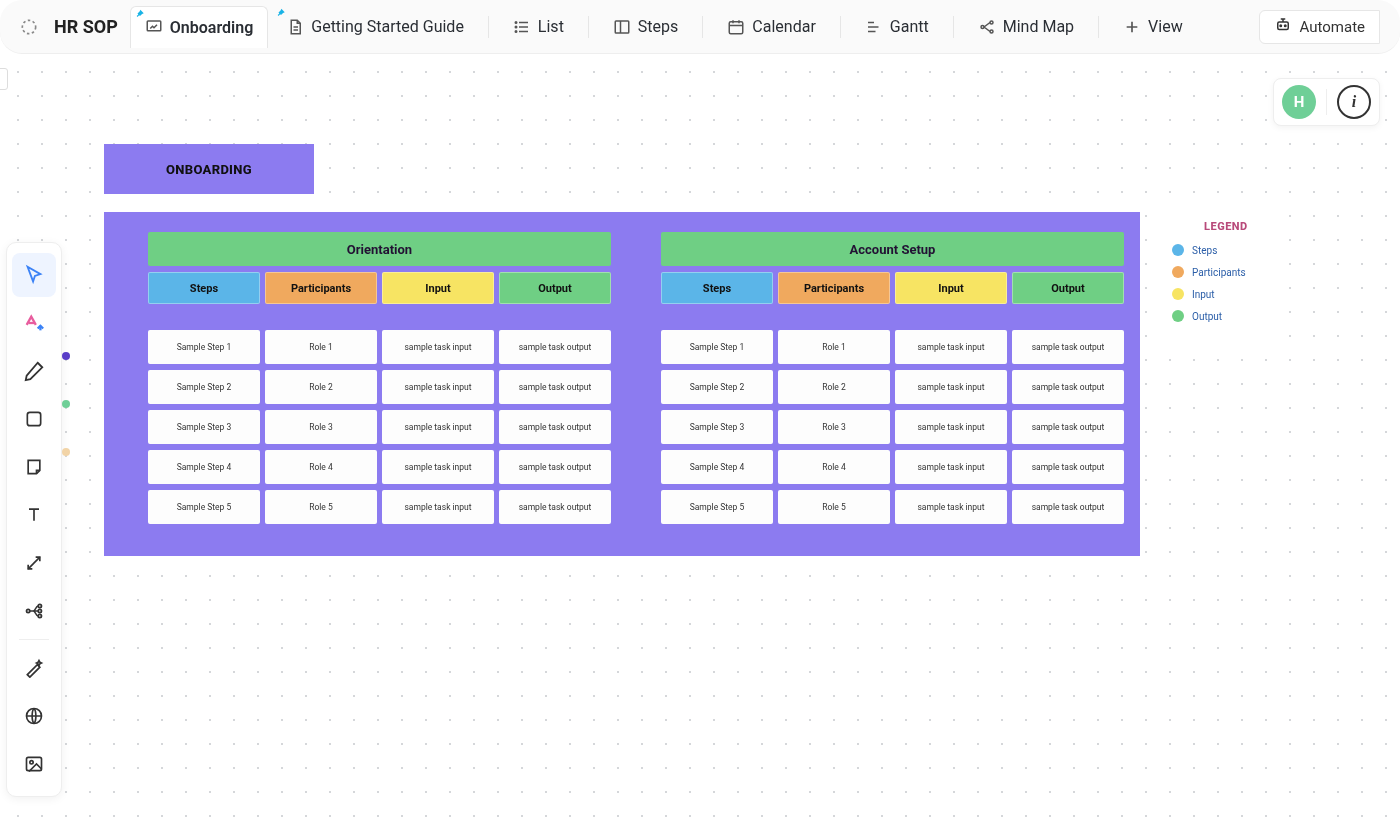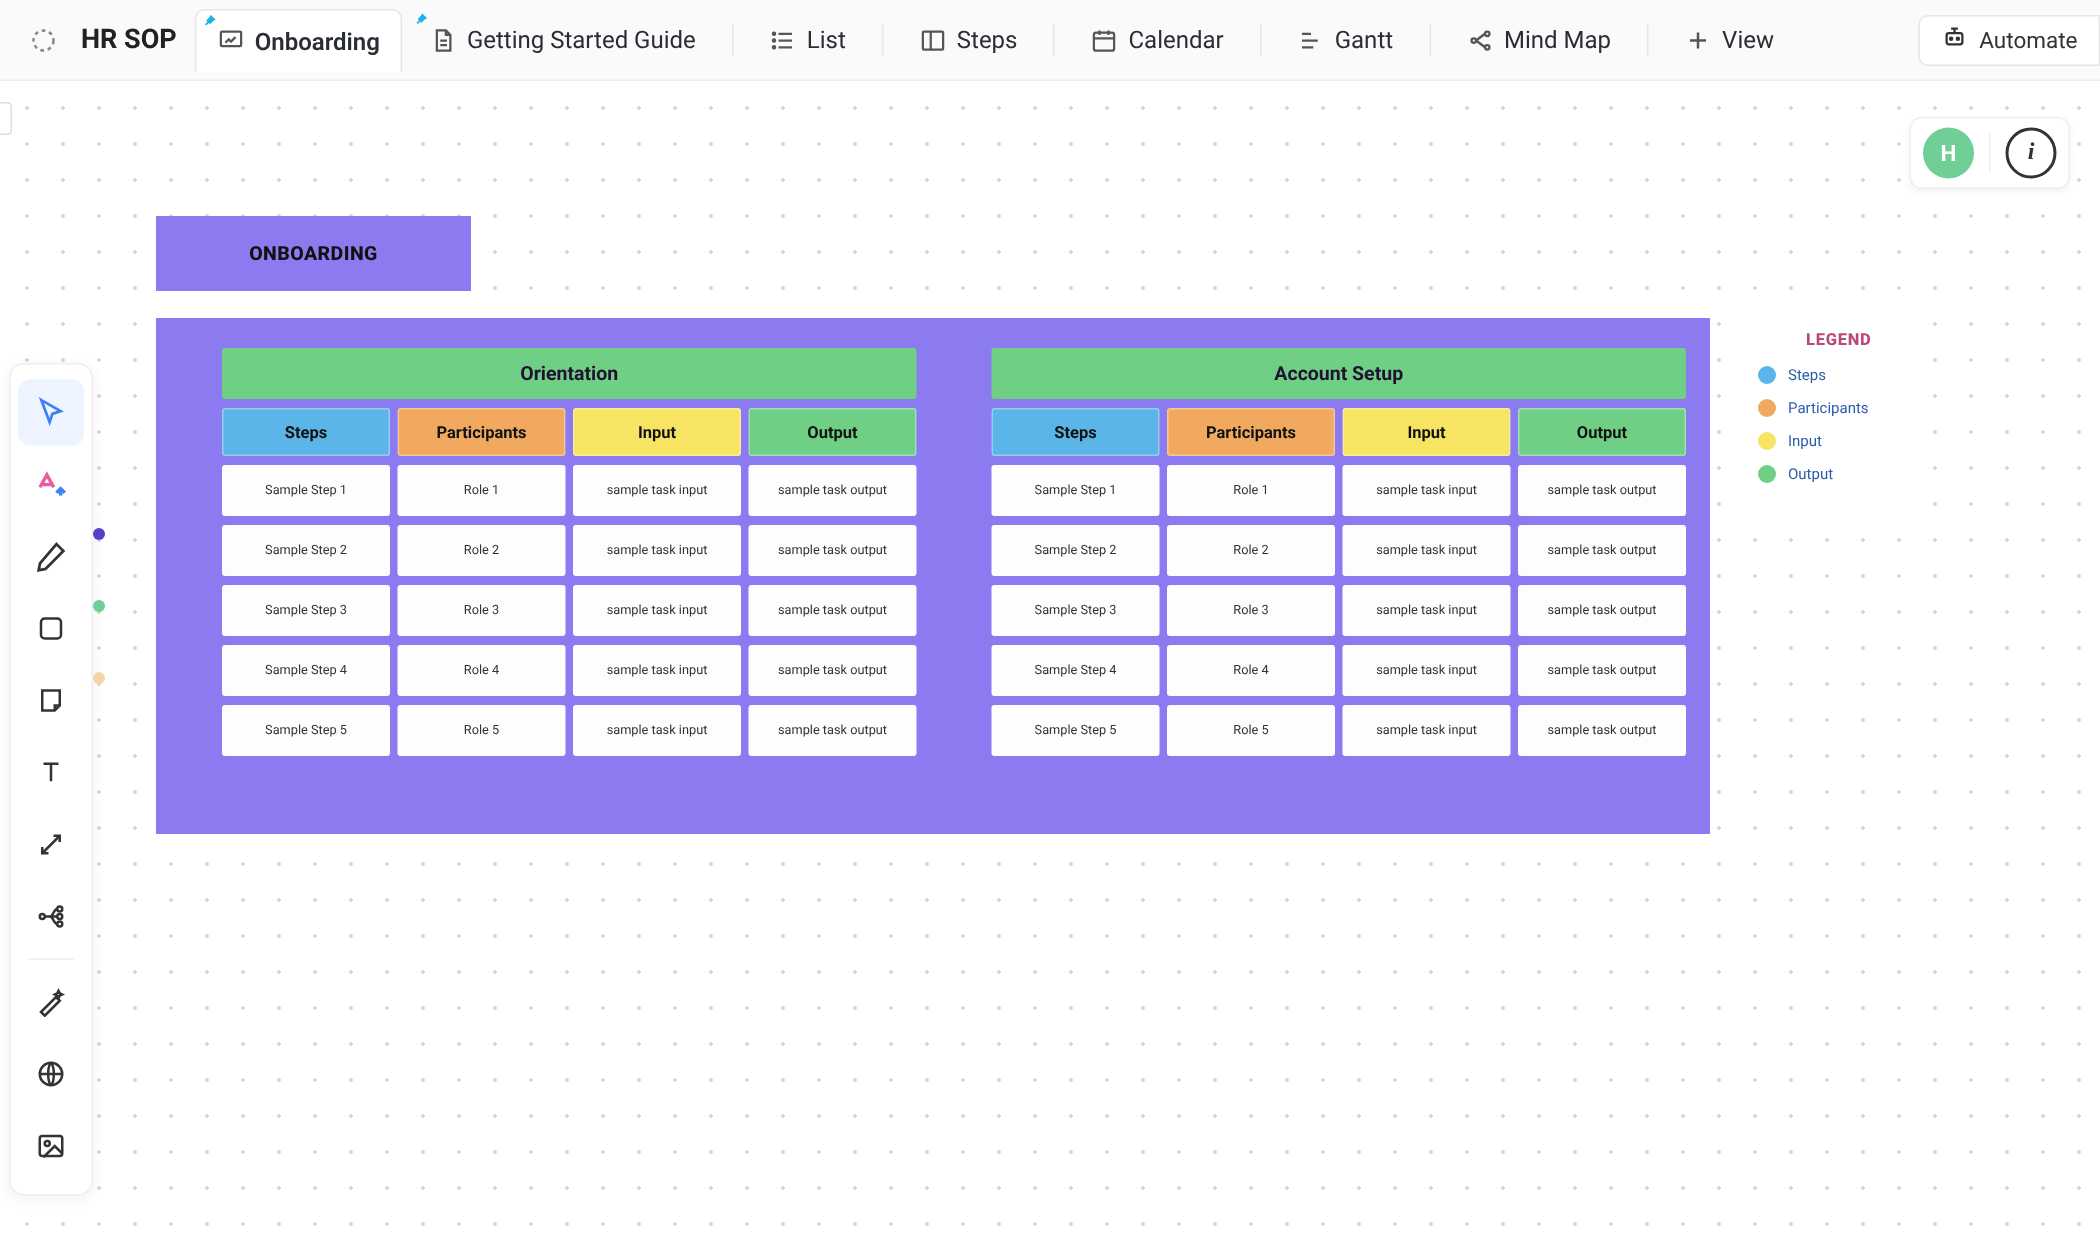--- a/index.html
+++ b/index.html
@@ -12,23 +12,24 @@
   position: relative;
 }
 
 
 .topbar {
   height: 54px;
   display: flex;
   align-items: center;
   background: #fafafa;
   border-bottom: 1px solid #eee;
-  padding: 0 0 0 14px;
+  padding: 0 20px 0 14px;
   gap: 4px;
   position: relative;
+  border-radius: 22px;
 }
 .app-logo {
   width: 30px; height: 30px;
   border-radius: 6px;
   display: flex; align-items: center; justify-content: center;
   color: #888;
   margin-right: 6px;
 }
 .app-title {
   font-size: 18px;
@@ -163,21 +164,21 @@
 .col-row{display:flex;gap:5px;}
 .col-head{
   flex:1;height:32px;border:1px solid rgba(255,255,255,.35);border-radius:2px;
   display:flex;align-items:center;justify-content:center;
   font-size:11px;font-weight:700;color:#111;
 }
 .col-steps{background:#5bb5e8;}
 .col-parts{background:#f0a95e;}
 .col-input{background:#f7e463;}
 .col-output{background:#6fcf84;}
-.body-rows{display:flex;flex-direction:column;gap:6px;margin-top:0;}
+.body-rows{display:flex;flex-direction:column;gap:6px;margin-top:20px;}
 .cell-row{display:flex;gap:5px;}
 .cell{
   flex:1;height:34px;background:#fdfdfd;border-radius:2px;
   display:flex;align-items:center;justify-content:center;
   font-size:8.5px;color:#333;
 }
 
 
 .legend{
   position:absolute; left:1162px; top:158px;

